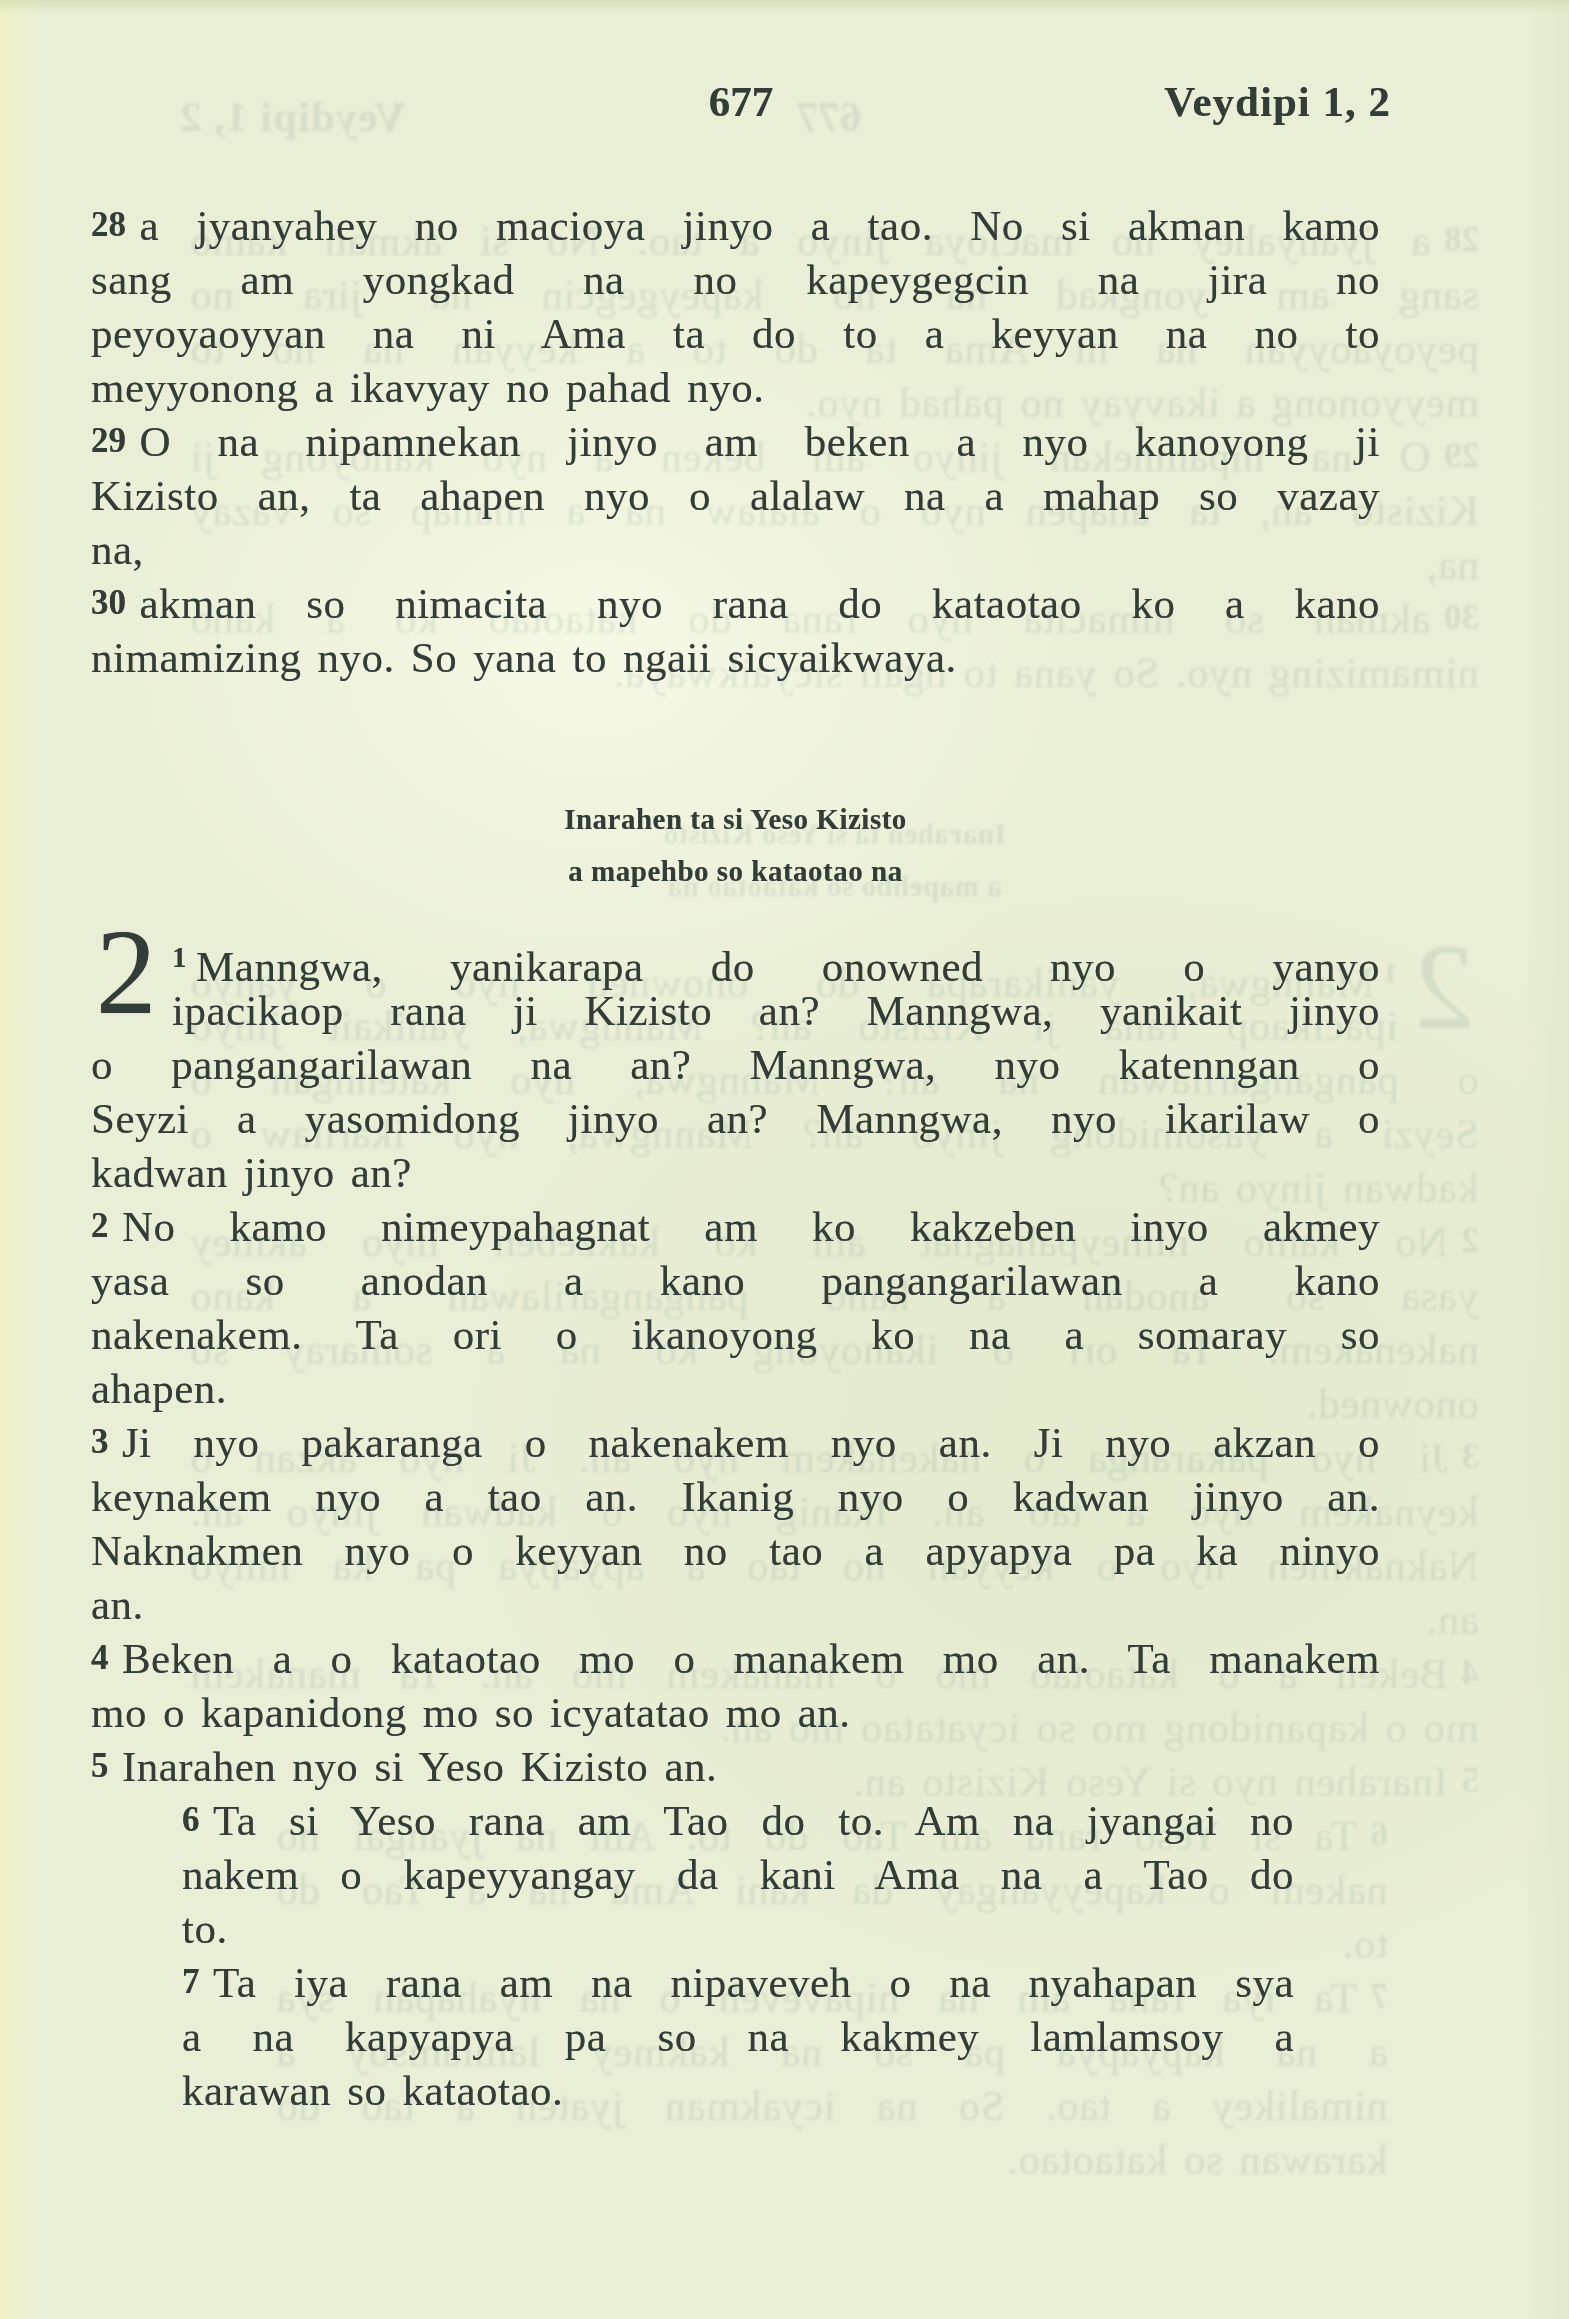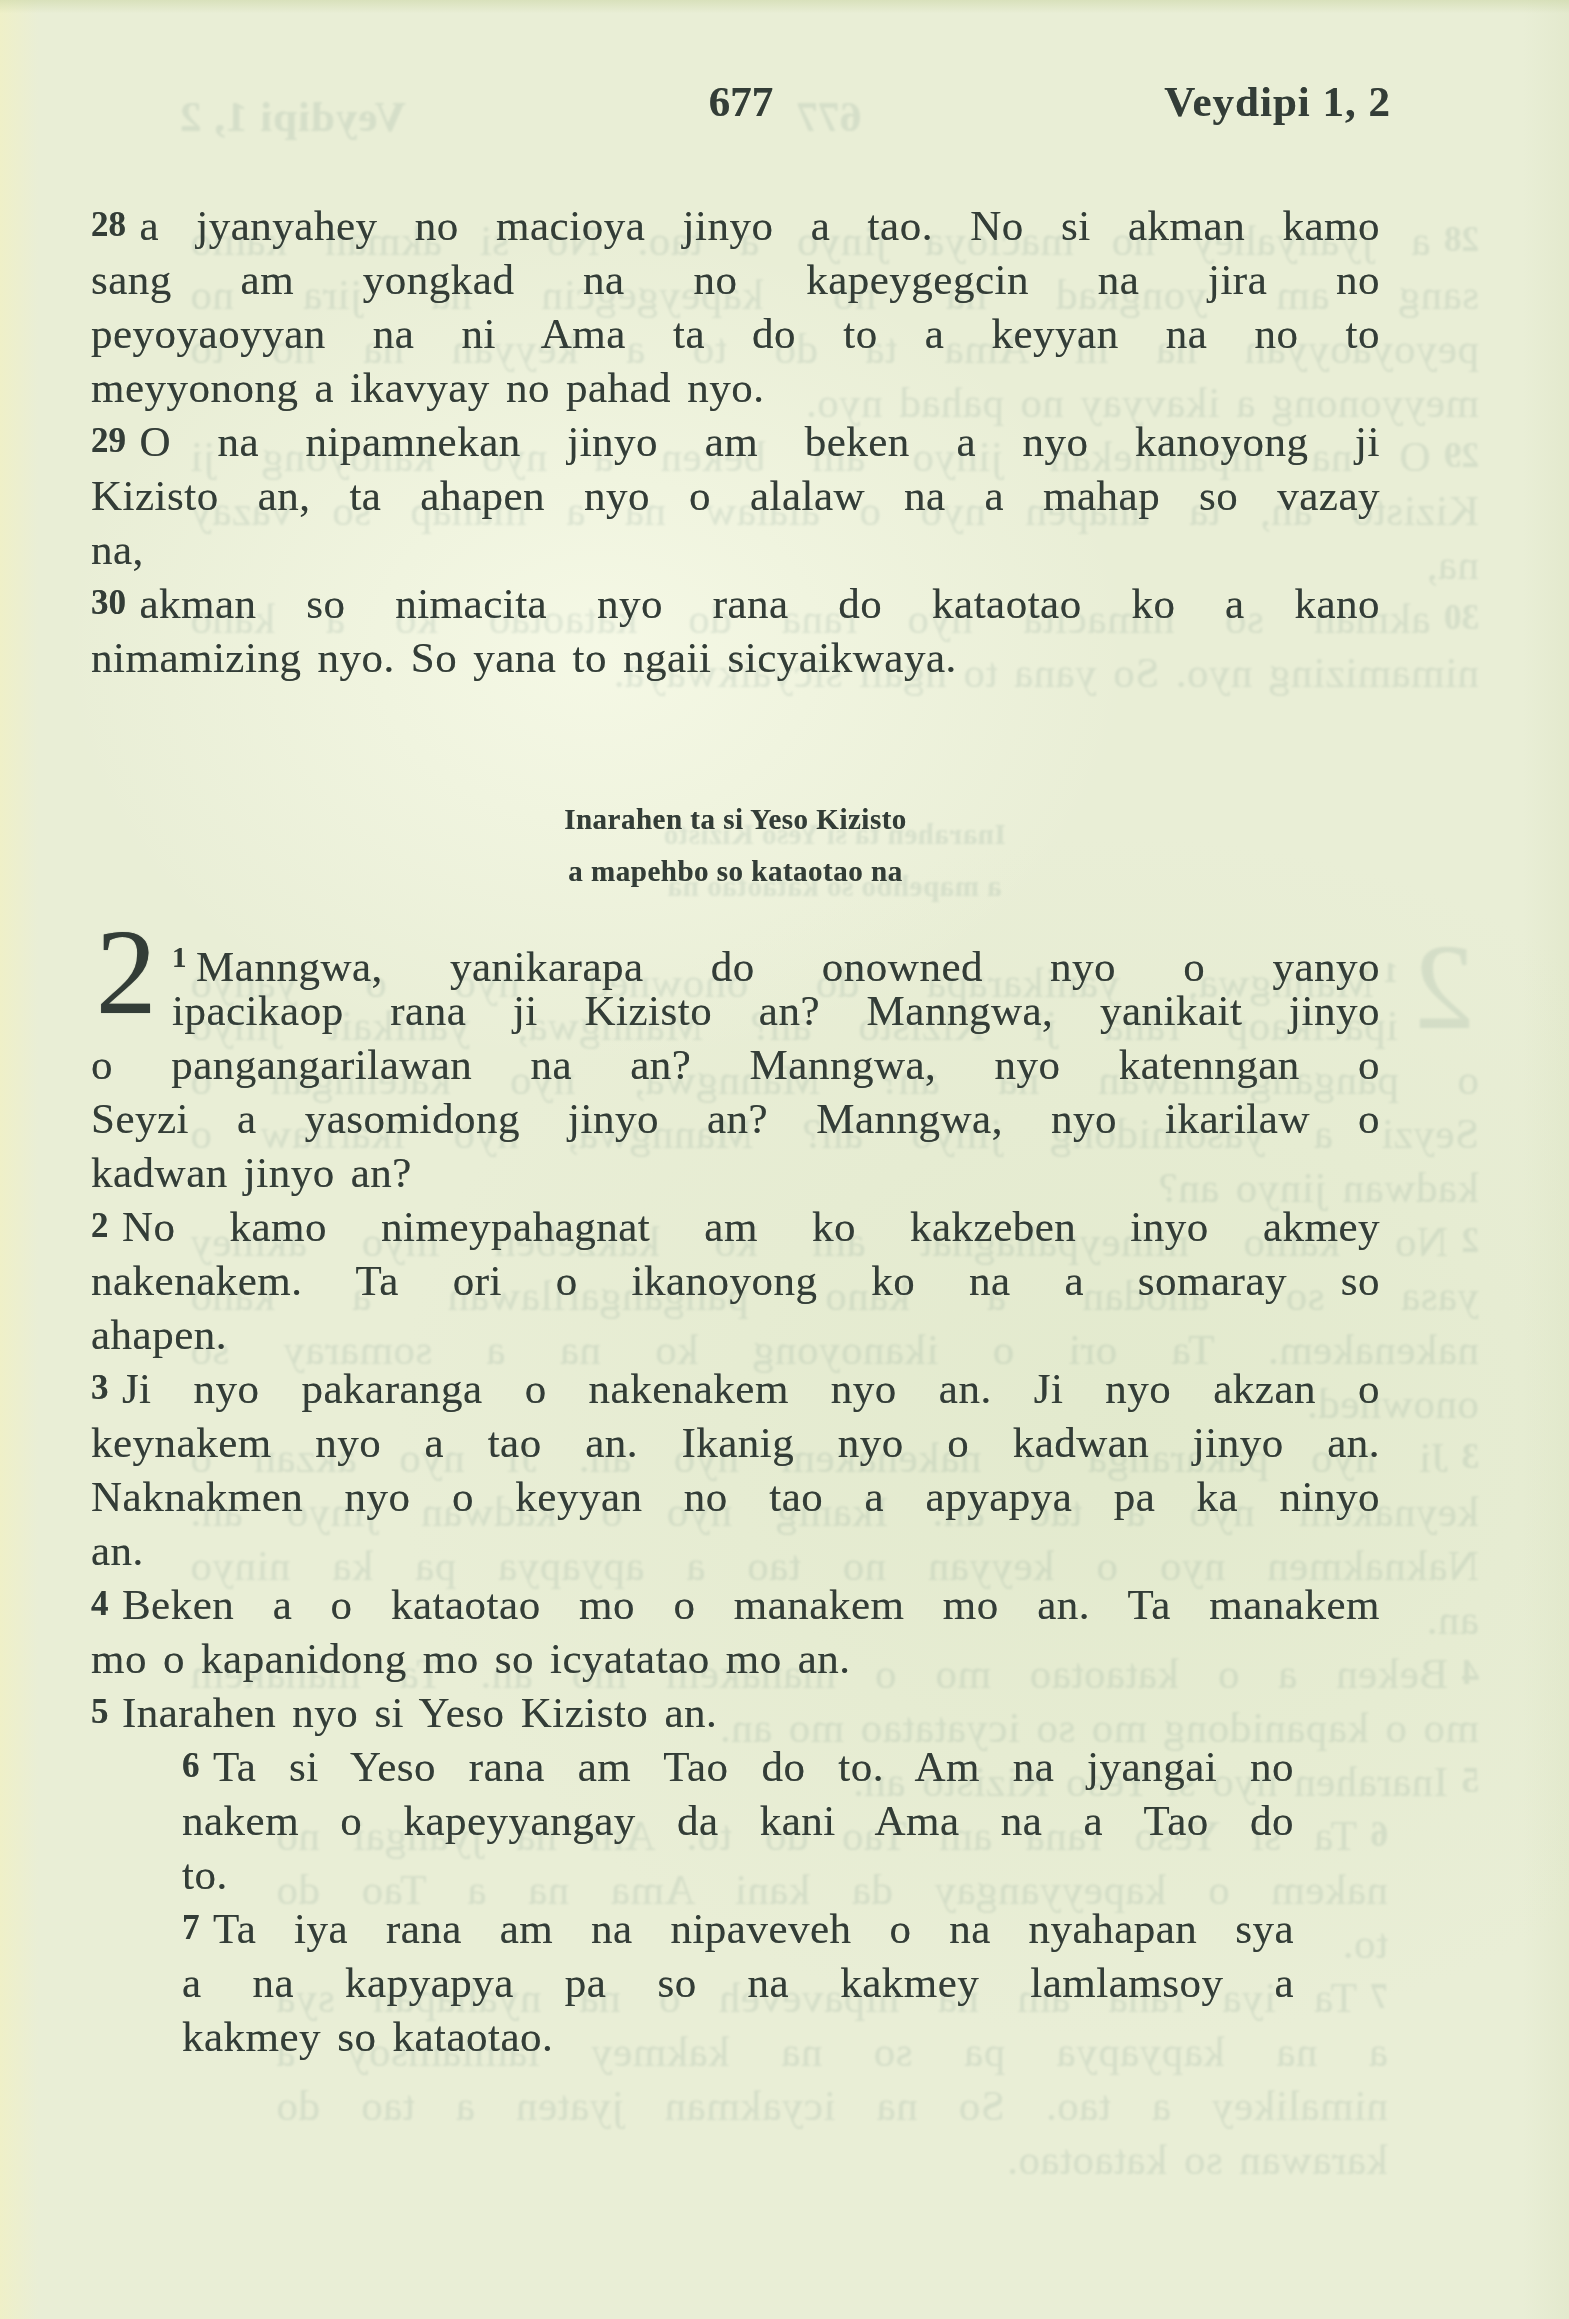--- a/index.html
+++ b/index.html
@@ -197,20 +197,21 @@
         <span class="dropcap">2</span>
         <div class="line indent"><span class="sup">1</span><span>Manngwa, yanikarapa do onowned nyo o yanyo</span></div>
         <div class="line indent">ipacikaop rana ji Kizisto an? Manngwa, yanikait jinyo</div>
         <div class="line">o pangangarilawan na an? Manngwa, nyo katenngan o</div>
         <div class="line">Seyzi a yasomidong jinyo an? Manngwa, nyo ikarilaw o</div>
         <div class="line last">kadwan jinyo an?</div>
       </div>
 
       <div>
         <div class="line"><span class="vnum">2</span><span>No kamo nimeypahagnat am ko kakzeben inyo akmey</span></div>
+        <div class="line">yasa so anodan a kano pangangarilawan a kano</div>
         <div class="line">nakenakem. Ta ori o ikanoyong ko na a somaray so</div>
         <div class="line last">ahapen.</div>
       </div>
 
       <div>
         <div class="line"><span class="vnum">3</span><span>Ji nyo pakaranga o nakenakem nyo an. Ji nyo akzan o</span></div>
         <div class="line">keynakem nyo a tao an. Ikanig nyo o kadwan jinyo an.</div>
         <div class="line">Naknakmen nyo o keyyan no tao a apyapya pa ka ninyo</div>
         <div class="line last">an.</div>
       </div>
@@ -226,19 +227,19 @@
 
       <div>
         <div class="line poemline"><span class="vnum">6</span><span>Ta si Yeso rana am Tao do to. Am na jyangai no</span></div>
         <div class="line poemline">nakem o kapeyyangay da kani Ama na a Tao do</div>
         <div class="line last poemline">to.</div>
       </div>
 
       <div>
         <div class="line poemline"><span class="vnum">7</span><span>Ta iya rana am na nipaveveh o na nyahapan sya</span></div>
         <div class="line poemline">a na kapyapya pa so na kakmey lamlamsoy a</div>
-        <div class="line last poemline">kakmey so kataotao.</div>
+        <div class="line last poemline">karawan so kataotao.</div>
       </div>
     </div>
 
   </div>
 </div>
 
 
 </body></html>

